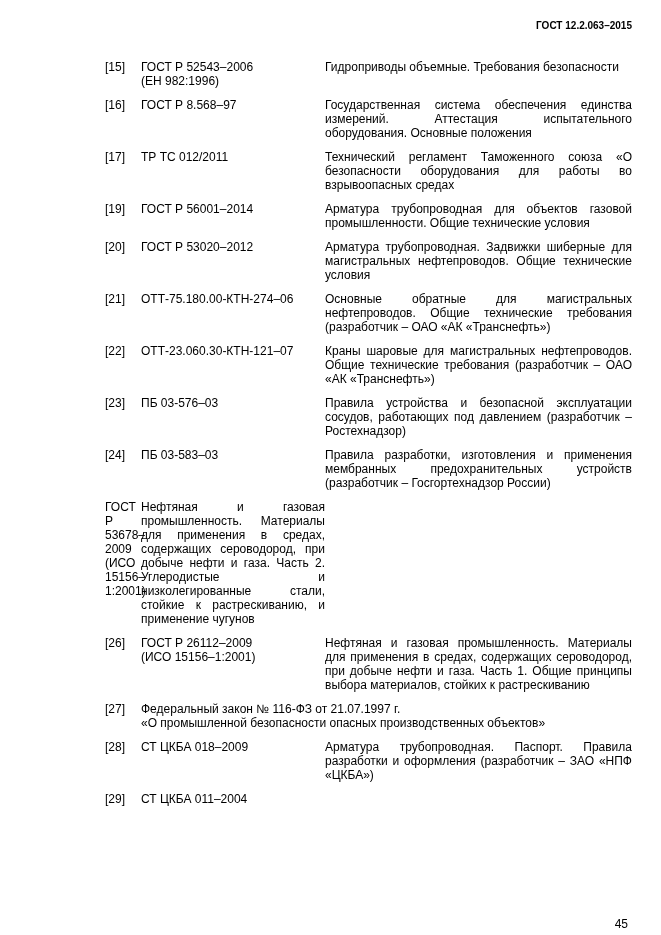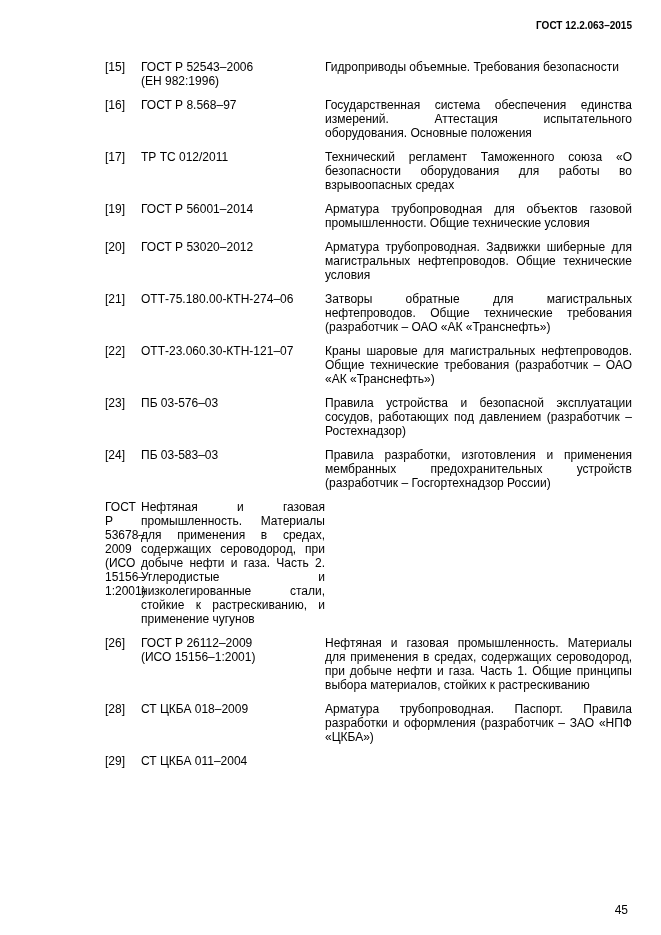--- a/index.html
+++ b/index.html
@@ -48,21 +48,21 @@
     text-align: justify;
   }
   .ref-row.full .ref-desc {
     grid-column: 2 / 4;
     white-space: pre-line;
     text-align: left;
   }
   .page-number {
     position: absolute;
     right: 33px;
-    bottom: 18px;
+    bottom: 4px;
     font-size: 12px;
     line-height: 14px;
   }
 </style>
 </head>
 <body>
 
 <div class="page">
 
   <div class="doc-header">ГОСТ 12.2.063–2015</div>
@@ -90,21 +90,21 @@
     <div class="ref-desc">Арматура трубопроводная для объектов газовой промышленности. Общие технические условия</div>
   </div>
       <div class="ref-row">
     <div class="ref-num">[20]</div>
     <div class="ref-code">ГОСТ Р 53020–2012</div>
     <div class="ref-desc">Арматура трубопроводная. Задвижки шиберные для магистральных нефтепроводов. Общие технические условия</div>
   </div>
       <div class="ref-row">
     <div class="ref-num">[21]</div>
     <div class="ref-code">ОТТ-75.180.00-КТН-274–06</div>
-    <div class="ref-desc">Затворы обратные для магистральных нефтепроводов. Общие технические требования (разработчик – ОАО «АК «Транснефть»)</div>
+    <div class="ref-desc">Основные обратные для магистральных нефтепроводов. Общие технические требования (разработчик – ОАО «АК «Транснефть»)</div>
   </div>
       <div class="ref-row">
     <div class="ref-num">[22]</div>
     <div class="ref-code">ОТТ-23.060.30-КТН-121–07</div>
     <div class="ref-desc">Краны шаровые для магистральных нефтепроводов. Общие технические требования (разработчик – ОАО «АК «Транснефть»)</div>
   </div>
       <div class="ref-row">
     <div class="ref-num">[23]</div>
     <div class="ref-code">ПБ 03-576–03</div>
     <div class="ref-desc">Правила устройства и безопасной эксплуатации сосудов, работающих под давлением (разработчик – Ростехнадзор)</div>
@@ -118,20 +118,26 @@
     <div class="ref-code">ГОСТ Р 53678–2009
 (ИСО 15156–1:2001)</div>
     <div class="ref-desc">Нефтяная и газовая промышленность. Материалы для применения в средах, содержащих сероводород, при добыче нефти и газа. Часть 2. Углеродистые и низколегированные стали, стойкие к растрескиванию, и применение чугунов</div>
   </div>
       <div class="ref-row">
     <div class="ref-num">[26]</div>
     <div class="ref-code">ГОСТ Р 26112–2009
 (ИСО 15156–1:2001)</div>
     <div class="ref-desc">Нефтяная и газовая промышленность. Материалы для применения в средах, содержащих сероводород, при добыче нефти и газа. Часть 1. Общие принципы выбора материалов, стойких к растрескиванию</div>
   </div>
+      <div class="ref-row full">
+    <div class="ref-num">[27]</div>
+
+    <div class="ref-desc">Федеральный закон № 116-ФЗ от 21.07.1997 г.
+«О промышленной безопасности опасных производственных объектов»</div>
+  </div>
       <div class="ref-row">
     <div class="ref-num">[28]</div>
     <div class="ref-code">СТ ЦКБА 018–2009</div>
     <div class="ref-desc">Арматура трубопроводная. Паспорт. Правила разработки и оформления (разработчик – ЗАО «НПФ «ЦКБА»)</div>
   </div>
       <div class="ref-row">
     <div class="ref-num">[29]</div>
     <div class="ref-code">СТ ЦКБА 011–2004</div>
   </div>
     </div>

